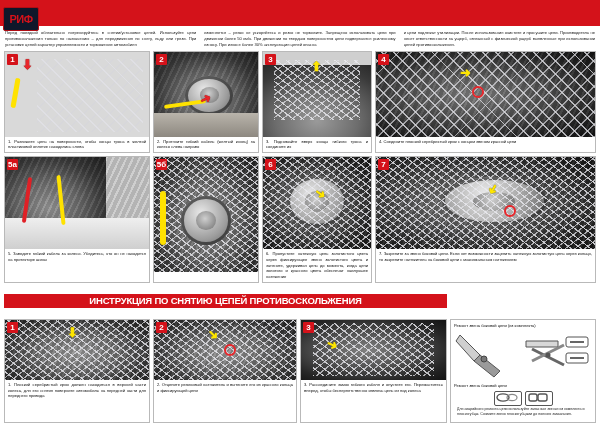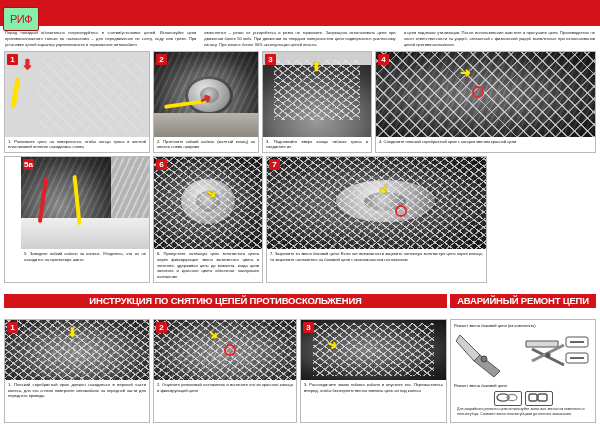--- a/index.html
+++ b/index.html
@@ -10,23 +10,23 @@
     overflow:hidden;
   }
   .page{position:relative;width:600px;height:445px;box-sizing:border-box;background:#fff;}
 
   
   .header{
     position:relative;height:26px;background:#d4121a;
     display:flex;align-items:center;
   }
   .logo{
-    width:34px;height:22px;margin-left:3px;background:#86efac;border-radius:2px;
+    width:34px;height:22px;margin-left:3px;background:#0f172a;border-radius:2px;
     display:flex;align-items:center;justify-content:center;
-    color:#d4121a;font-weight:normal;font-size:11px;letter-spacing:-0.5px;
+    color:#d4121a;font-weight:bold;font-size:11px;letter-spacing:-0.5px;
     border:1px solid #b00d14;
     margin-top:12px;
   }
   .header-title{
     flex:1;color:#fff;font-weight:bold;font-size:14.5px;
     padding-left:6px;letter-spacing:-0.2px;white-space:nowrap;
   }
   .header-url{
     color:#fff;font-weight:bold;font-size:14px;padding-right:6px;
     text-decoration:none;letter-spacing:-0.3px;
@@ -176,32 +176,42 @@
           <div class="num">4</div>
           <div class="hook-red" style="left:96px;top:34px;"></div>
           <div class="arrow-yellow" style="left:84px;top:14px;">➜</div>
         </div>
         <div class="cap">4. Соедините плоский серебристый крюк с концом звеном красной цепи</div>
       </div>
     </div>
 
     <div class="row">
 
-      <div class="cell" style="width:146px;padding-left:16px;">
+      <div class="cell" style="width:146px;">
         <div class="photo" style="height:92px;background:#cccccc;">
           <div class="tyre" style="left:-10%;right:30%;"></div>
           <div class="tread" style="right:40%;"></div>
           <div class="snow"></div>
           <div class="num">5a</div>
           <div class="band-red" style="left:20px;top:20px;width:4px;height:46px;transform:rotate(8deg);"></div>
           <div class="band-yellow" style="left:54px;top:18px;width:4px;height:50px;transform:rotate(-6deg);"></div>
         </div>
         <div class="cap">5. Заведите гибкий кабель за колесо. Убедитесь, что он не находится на протекторе шины</div>
       </div>
 
+      <div class="cell" style="width:106px;">
+        <div class="photo" style="height:115px;">
+          <div class="tyre"></div>
+            <div class="tread"></div>
+          <div class="chain fine"></div>
+          <div class="rim" style="left:26%;top:34%;width:48%;height:42%;"></div>
+          <div class="num">5б</div>
+          <div class="band-yellow" style="left:6px;top:34px;width:6px;height:54px;border-radius:3px;"></div>
+        </div>
+      </div>
 
       <div class="cell" style="width:110px;">
         <div class="photo" style="height:92px;">
           <div class="tyre dark"></div>
             <div class="tread"></div>
           <div class="rim" style="left:22%;top:20%;width:56%;height:56%;"></div>
           <div class="chain fine"></div>
           <div class="num">6</div>
           <div class="arrow-yellow" style="left:52px;top:30px;transform:rotate(35deg);">➜</div>
         </div>
@@ -218,21 +228,20 @@
           <div class="arrow-yellow" style="left:112px;top:26px;transform:rotate(120deg);">➜</div>
           <div class="hook-red" style="left:128px;top:48px;"></div>
         </div>
         <div class="cap">7. Закрепите за звено боковой цепи. Если нет возможности зацепить натяжную золотистую цепь через кольцо, то закрепите натяжитель на боковой цепи с максимальным натяжением</div>
       </div>
     </div>
   </div>
 
   <div class="barrow">
     <div class="bar" style="width:443px;">ИНСТРУКЦИЯ ПО СНЯТИЮ ЦЕПЕЙ ПРОТИВОСКОЛЬЖЕНИЯ</div>
-    <div class="bar" style="width:146px;">АВАРИЙНЫЙ РЕМОНТ ЦЕПИ</div>
   </div>
 
   <div class="steps">
     <div class="row">
 
       <div class="cell" style="width:146px;">
         <div class="photo" style="height:60px;">
           <div class="tyre"></div>
             <div class="tread"></div>
           <div class="chain fine"></div>

